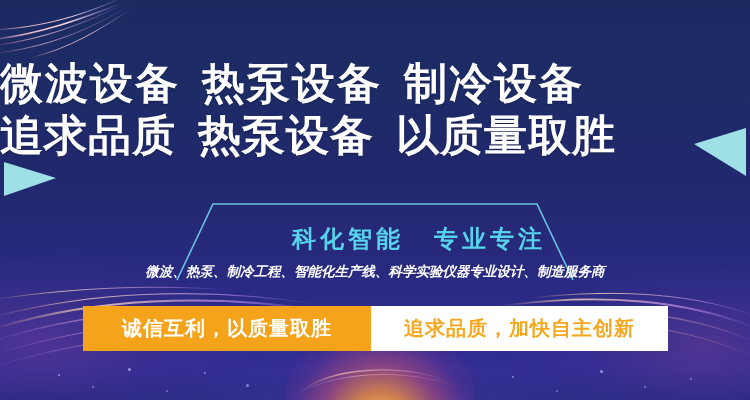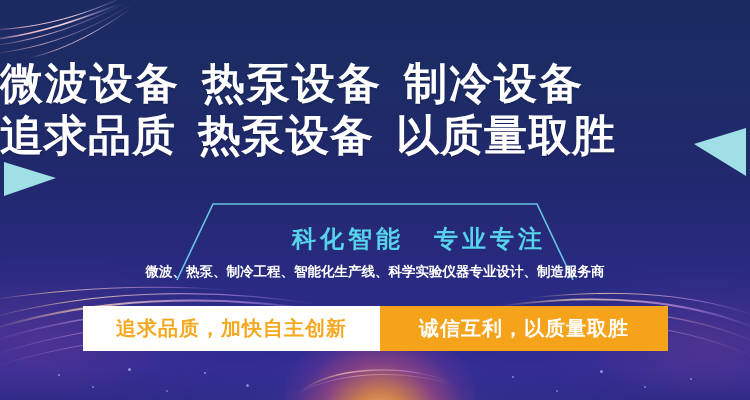--- a/index.html
+++ b/index.html
@@ -141,20 +141,21 @@
   .description {
     position: absolute;
     left: 0; top: 263px;
     width: 750px;
     text-align: center;
     color: #ffffff;
     font-size: 13.5px;
     font-weight: bold;
     letter-spacing: 0px;
     white-space: nowrap;
+    font-style: italic;
   }
 
   
   .slogan-row {
     position: absolute;
     left: 83px; top: 306px;
     width: 585px; height: 45px;
     display: flex;
   }
   .slogan {
@@ -264,17 +265,17 @@
     <path d="M 2 82 L 38 6 L 362 6 L 398 82" fill="none" stroke="#6fd6ef" stroke-width="1.6" stroke-opacity="0.9"></path>
   </svg>
 
   <div class="subheadline">
     <span>科化智能</span><span class="sgap"></span><span>专业专注</span>
   </div>
 
   <div class="description">微波、热泵、制冷工程、智能化生产线、科学实验仪器专业设计、制造服务商</div>
 
   <div class="slogan-row">
+    <div class="slogan slogan-right">诚信互利，以质量取胜</div>
     <div class="slogan slogan-left">追求品质，加快自主创新</div>
-    <div class="slogan slogan-right">诚信互利，以质量取胜</div>
   </div>
 
 </div>
 
 </body></html>

